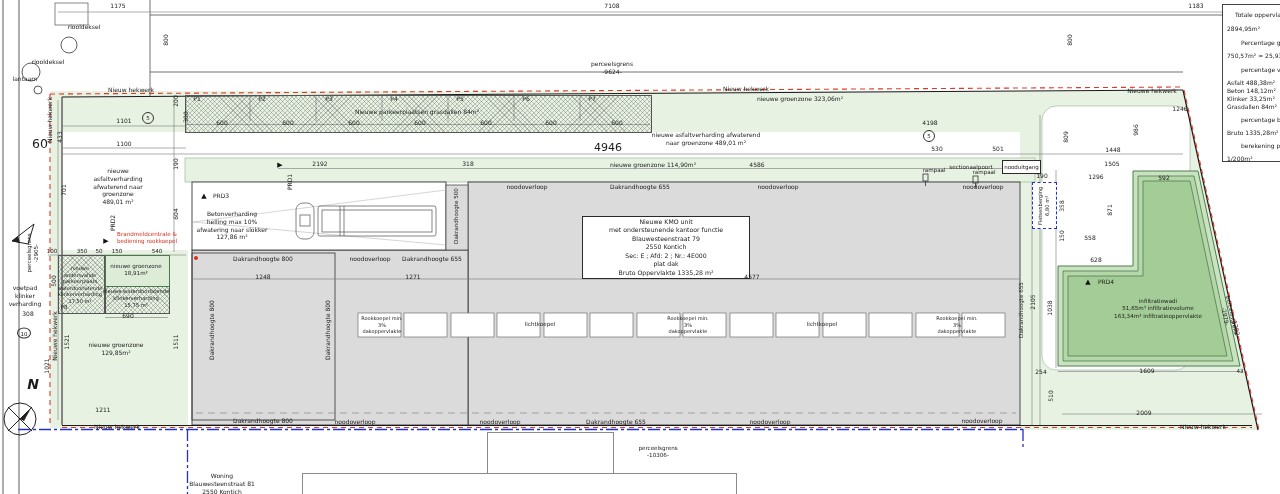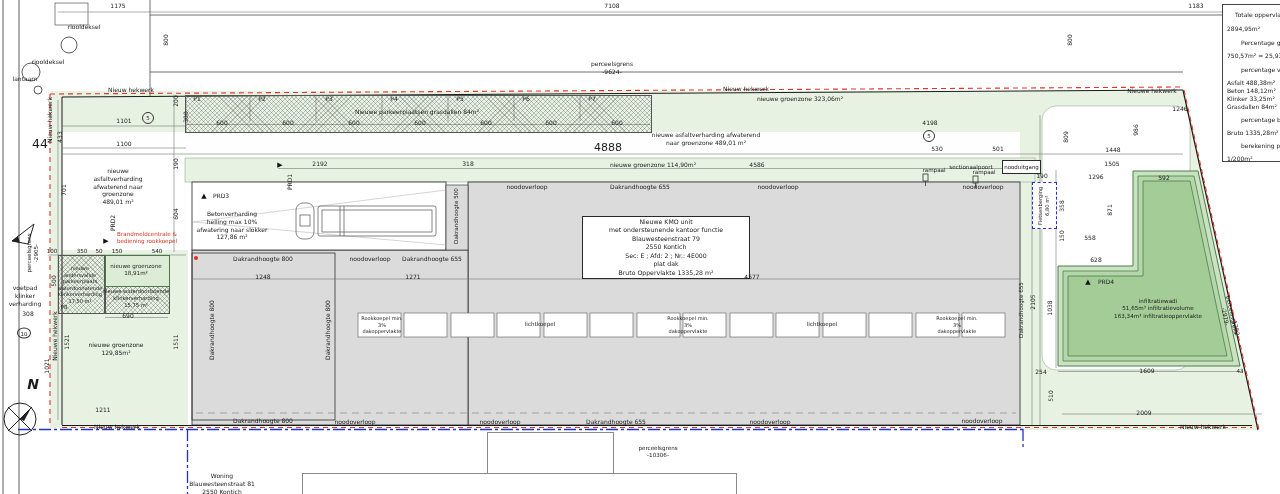--- a/index.html
+++ b/index.html
@@ -247,21 +247,21 @@
   <span class="lb" style="left:222px;top:123px">600</span>
   <span class="lb" style="left:288px;top:123px">600</span>
   <span class="lb" style="left:354px;top:123px">600</span>
   <span class="lb" style="left:420px;top:123px">600</span>
   <span class="lb" style="left:486px;top:123px">600</span>
   <span class="lb" style="left:551px;top:123px">600</span>
   <span class="lb" style="left:617px;top:123px">600</span>
   <span class="lb" style="left:124px;top:121px">1101</span>
   <span class="lb v" style="left:60px;top:137px">433</span>
   <span class="lb" style="left:124px;top:144px">1100</span>
-  <span class="lb big" style="left:608px;top:148px">4888</span>
+  <span class="lb big" style="left:608px;top:148px">4946</span>
 
   <span class="lb" style="left:706px;top:139px">nieuwe asfaltverharding afwaterend
 naar groenzone 489,01 m²</span>
   <span class="lb" style="left:930px;top:123px">4198</span>
   <span class="lb" style="left:937px;top:149px">530</span>
   <span class="lb" style="left:998px;top:149px">501</span>
   <span class="lb v" style="left:1066px;top:137px">809</span>
   <span class="lb v" style="left:1136px;top:130px">986</span>
   <span class="lb" style="left:1113px;top:150px">1448</span>
   <span class="lb" style="left:1180px;top:109px">1246</span>
@@ -270,21 +270,21 @@
   <span class="lb" style="left:468px;top:164px">318</span>
   <span class="lb" style="left:653px;top:165px">nieuwe groenzone 114,90m²</span>
   <span class="lb" style="left:757px;top:165px">4586</span>
   <span class="lb s55" style="left:971px;top:168px">sectionaalpoort</span>
   <span class="lb s55" style="left:934px;top:171px">rampaal</span>
   <span class="lb s55" style="left:984px;top:173px">rampaal</span>
   <span class="lb" style="left:1042px;top:176px">190</span>
   <span class="flag" style="left:280px;top:165px">▶</span>
   <span class="lb v" style="left:290px;top:182px">PRD1</span>
 
-  <span class="lb huge" style="left:40px;top:144px">44</span>
+  <span class="lb huge" style="left:40px;top:144px">60</span>
   <span class="lb" style="left:118px;top:186px">nieuwe
 asfaltverharding
 afwaterend naar
 groenzone
 489,01 m²</span>
   <span class="lb v" style="left:64px;top:190px">701</span>
   <span class="lb v" style="left:176px;top:164px">190</span>
   <span class="lb v" style="left:176px;top:214px">604</span>
   <span class="flag" style="left:106px;top:241px">▶</span>
   <span class="lb v" style="left:113px;top:223px">PRD2</span>

